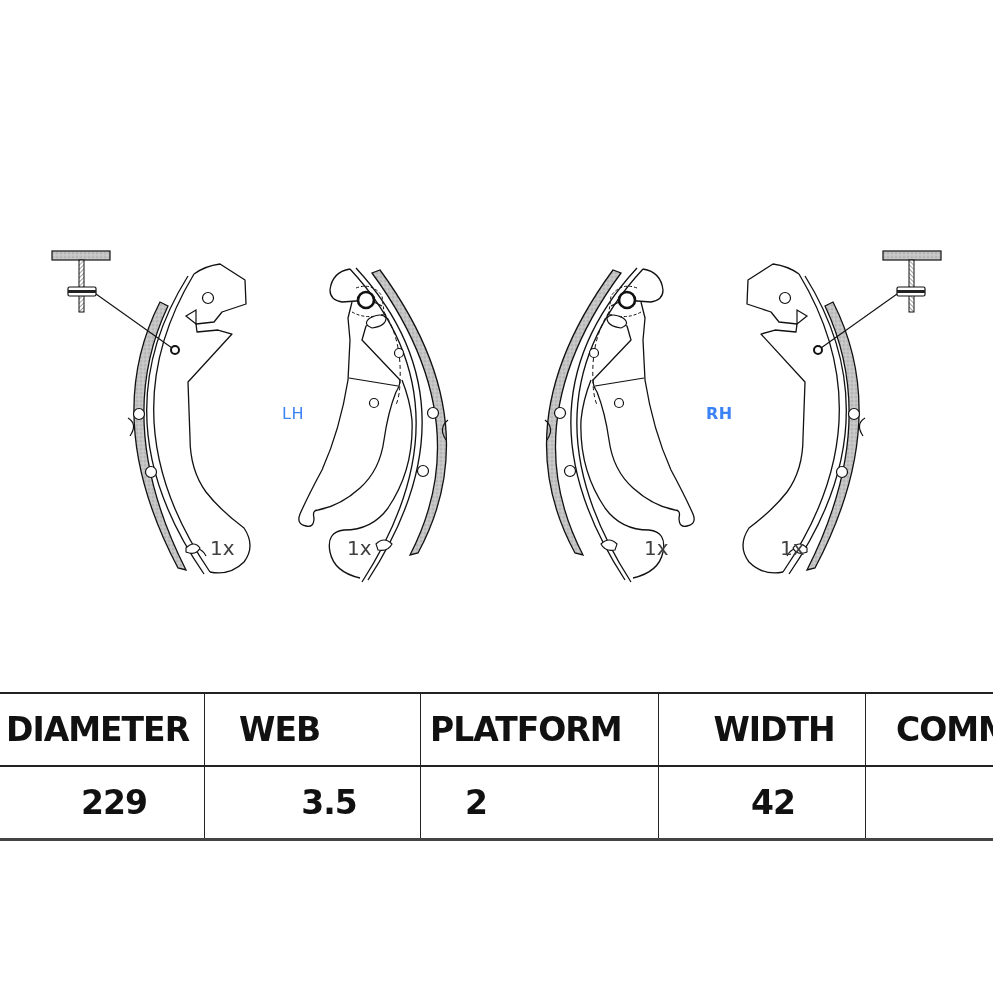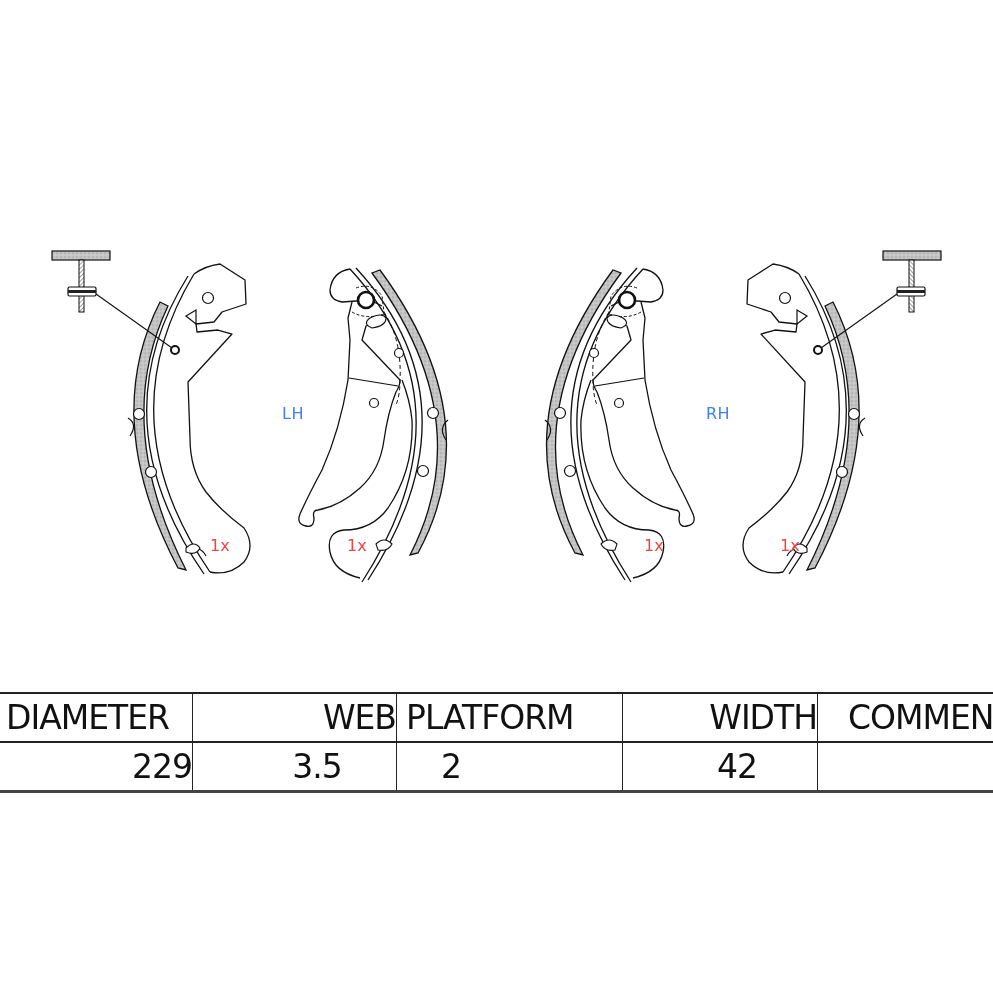--- a/index.html
+++ b/index.html
@@ -23,37 +23,37 @@
       height: 993px;
     }
     .shoe-label {
       position: absolute;
       font-size: 16px;
       color: #3b82f6;
       letter-spacing: 0.5px;
     }
     .qty-label {
       position: absolute;
-      font-size: 16px;
-      color: #ef4444;
+      font-size: 20px;
+      color: #404040;
     }
     #spec-table {
       position: absolute;
       left: 0;
       top: 692px;
       width: 993px;
       border-collapse: collapse;
       table-layout: fixed;
     }
     #spec-table td, #spec-table th {
       border-top: 2px solid #222;
       border-bottom: 2px solid #222;
       height: 47px;
-      padding: 0;
-      font-weight: normal;
+      padding: 12px;
+      font-weight: bold;
       font-family: "DejaVu Sans", sans-serif;
       font-size: 33px;
       line-height: 47px;
       color: #111;
       white-space: nowrap;
       overflow: hidden;
       letter-spacing: -1px;
     }
     #spec-table .divider {
       border-left: 1.5px solid #222;
@@ -160,37 +160,37 @@
   <g transform="translate(993,0) scale(-1,1)">
     <use href="#outer-shoe"></use>
     <g>
       <use href="#retainer-pin"></use>
     </g>
     <line x1="96" y1="294" x2="172" y2="348" stroke="#111" stroke-width="1.1"></line>
   </g>
 </svg>
 
 <div class="shoe-label" style="left:282px; top:404px;">LH</div>
-<div class="shoe-label" style="left:706px; top:404px;">RH</div>
+<div class="shoe-label" style="left:706px; top:404px;font-weight:bold;">RH</div>
 
 <div class="qty-label" style="left:210px; top:536px;">1x</div>
 <div class="qty-label" style="left:347px; top:536px;">1x</div>
 <div class="qty-label" style="left:644px; top:536px;">1x</div>
 <div class="qty-label" style="left:780px; top:536px;">1x</div>
 
 <table id="spec-table">
   <tbody>
       <tr class="headers">
     <th class="col-diameter" style="text-align:left; padding-left:6px;">DIAMETER</th>
-    <th class="col-web divider" style="text-align:right; padding-left:34px;">WEB</th>
+    <th class="col-web divider" style="text-align:left; padding-left:34px;">WEB</th>
     <th class="col-platform divider" style="text-align:left; padding-left:9px;margin-top:32px;">PLATFORM</th>
-    <th class="col-width divider" style="text-align:right; padding-left:36px;">WIDTH</th>
+    <th class="col-width divider" style="text-align:center; padding-left:36px;">WIDTH</th>
     <th class="col-comments divider" style="text-align:left; padding-left:30px;">COMMENTS</th>
   </tr>
   <tr class="values">
-    <td class="col-diameter" style="text-align:right; padding-left:36px;">229</td>
+    <td class="col-diameter" style="text-align:center; padding-left:36px;">229</td>
     <td class="col-web divider" style="text-align:center; padding-left:45px;">3.5</td>
     <td class="col-platform divider" style="text-align:left; padding-left:44px;">2</td>
     <td class="col-width divider" style="text-align:center; padding-left:34px;">42</td>
     <td class="col-comments divider" style="text-align:left;"></td>
   </tr>
 </tbody>
   </table>
 
 </body></html>

